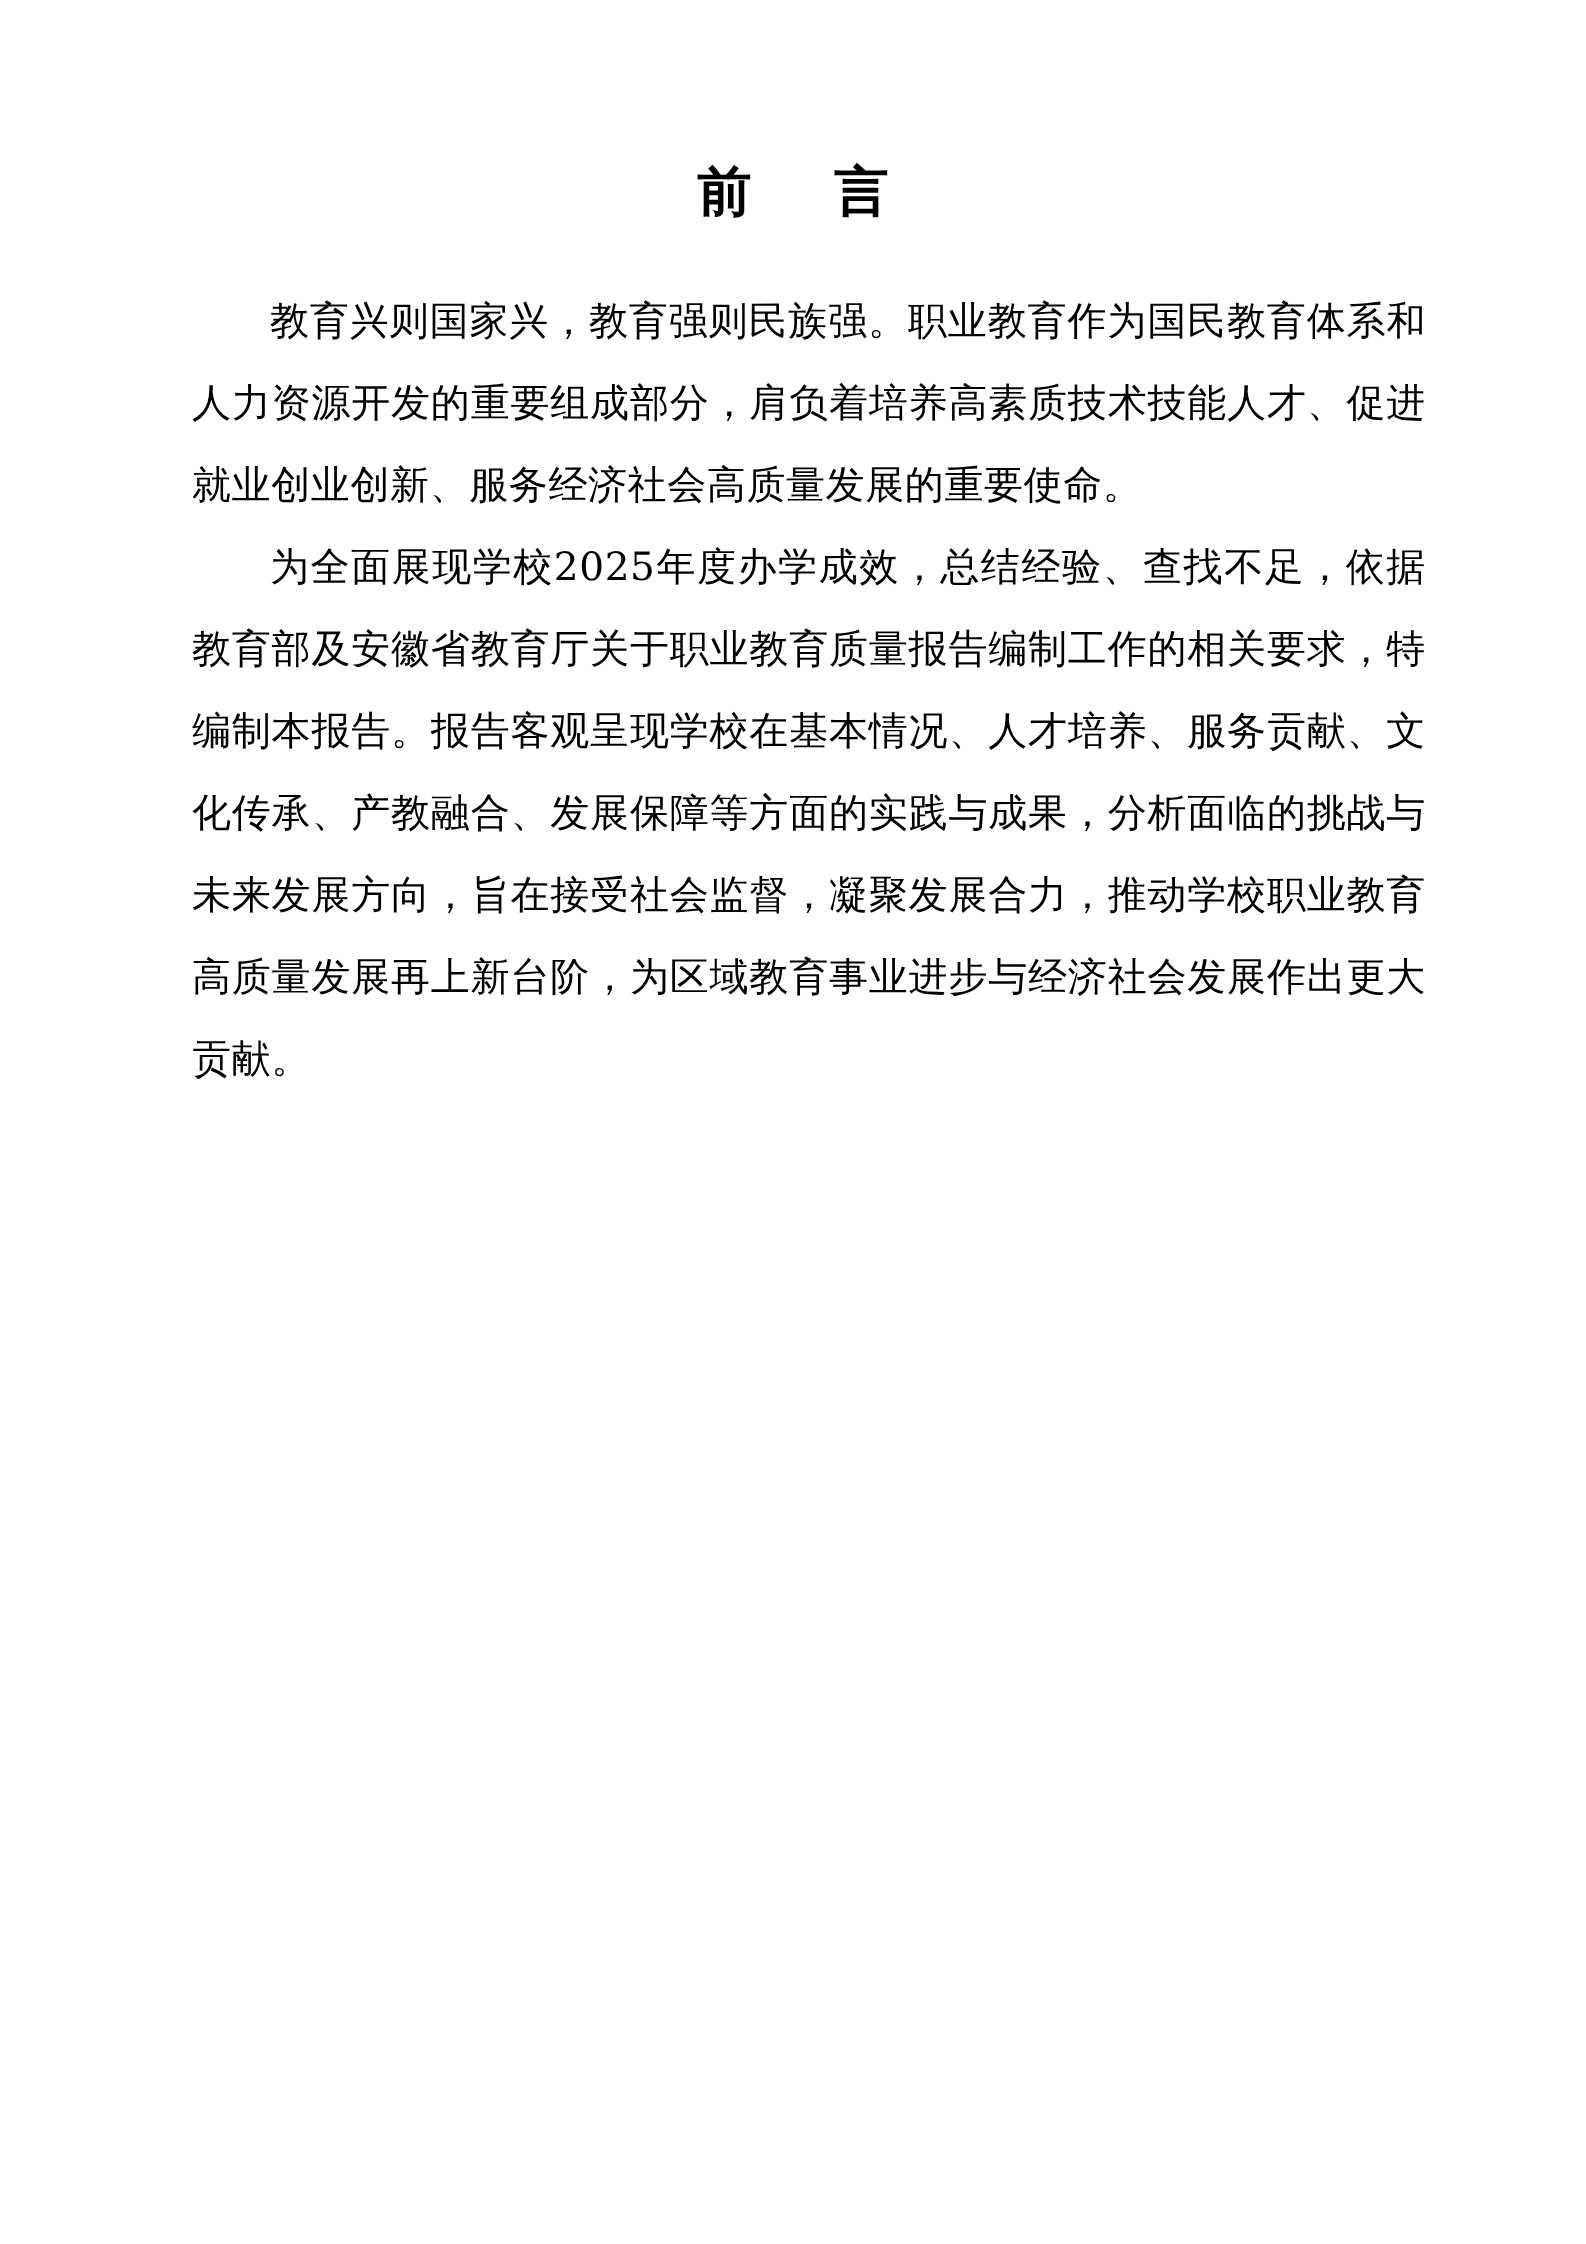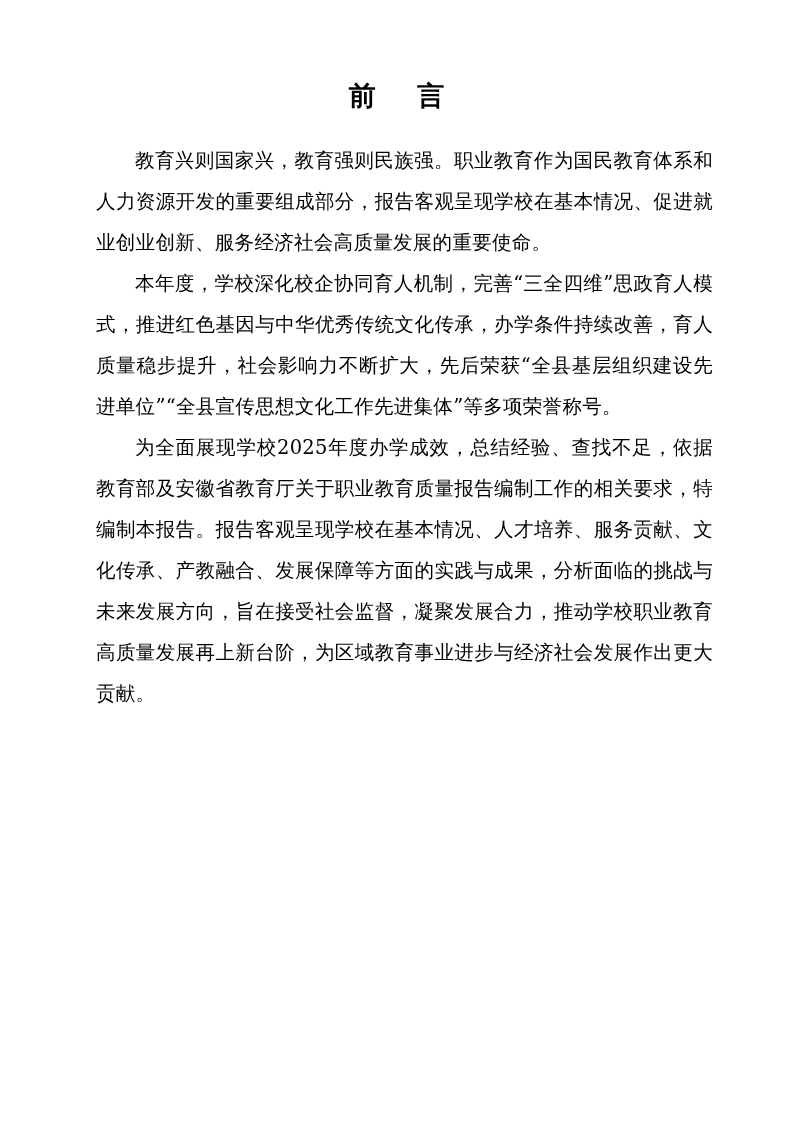--- a/index.html
+++ b/index.html
@@ -38,17 +38,16 @@
   .body-text p + p {
     margin-top: 0;
   }
 </style>
 </head>
 <body>
 
 <div class="page">
   <h1 class="doc-title">前  言</h1>
   <div class="body-text">
-    <p>教育兴则国家兴，教育强则民族强。职业教育作为国民教育体系和人力资源开发的重要组成部分，报告客观呈现学校在基本情况、促进就业创业创新、服务经济社会高质量发展的重要使命。</p>
-    <p>本年度，学校深化校企协同育人机制，完善“三全四维”思政育人模式，推进红色基因与中华优秀传统文化传承，办学条件持续改善，育人质量稳步提升，社会影响力不断扩大，先后荣获“全县基层组织建设先进单位”“全县宣传思想文化工作先进集体”等多项荣誉称号。</p>
+    <p>教育兴则国家兴，教育强则民族强。职业教育作为国民教育体系和人力资源开发的重要组成部分，肩负着培养高素质技术技能人才、促进就业创业创新、服务经济社会高质量发展的重要使命。</p>
     <p>为全面展现学校2025年度办学成效，总结经验、查找不足，依据教育部及安徽省教育厅关于职业教育质量报告编制工作的相关要求，特编制本报告。报告客观呈现学校在基本情况、人才培养、服务贡献、文化传承、产教融合、发展保障等方面的实践与成果，分析面临的挑战与未来发展方向，旨在接受社会监督，凝聚发展合力，推动学校职业教育高质量发展再上新台阶，为区域教育事业进步与经济社会发展作出更大贡献。</p>
   </div>
 </div>
 
 </body></html>

